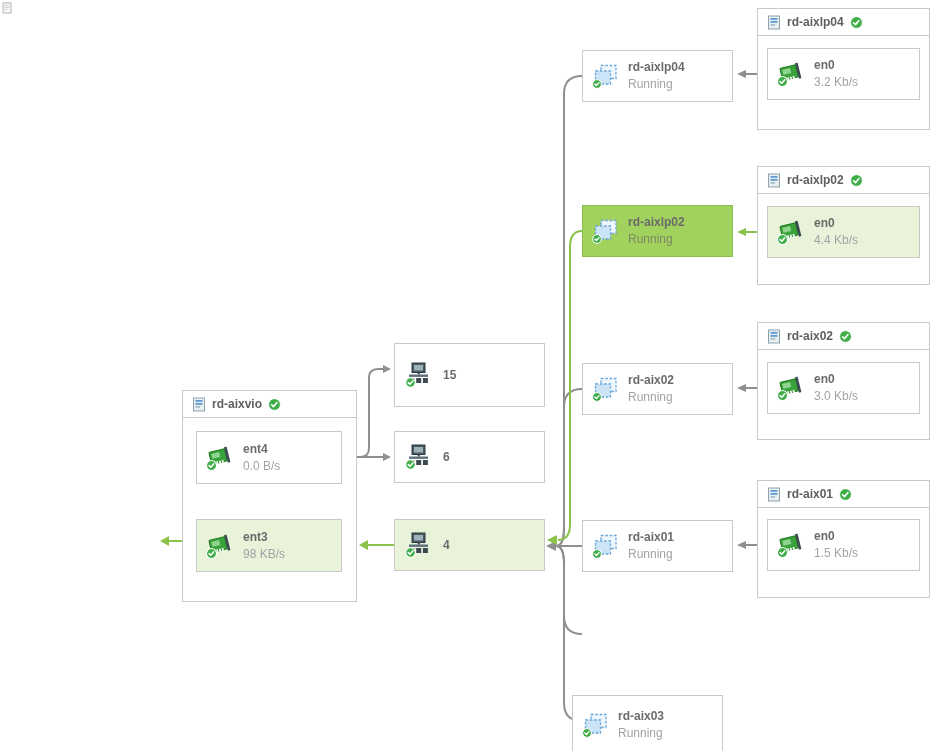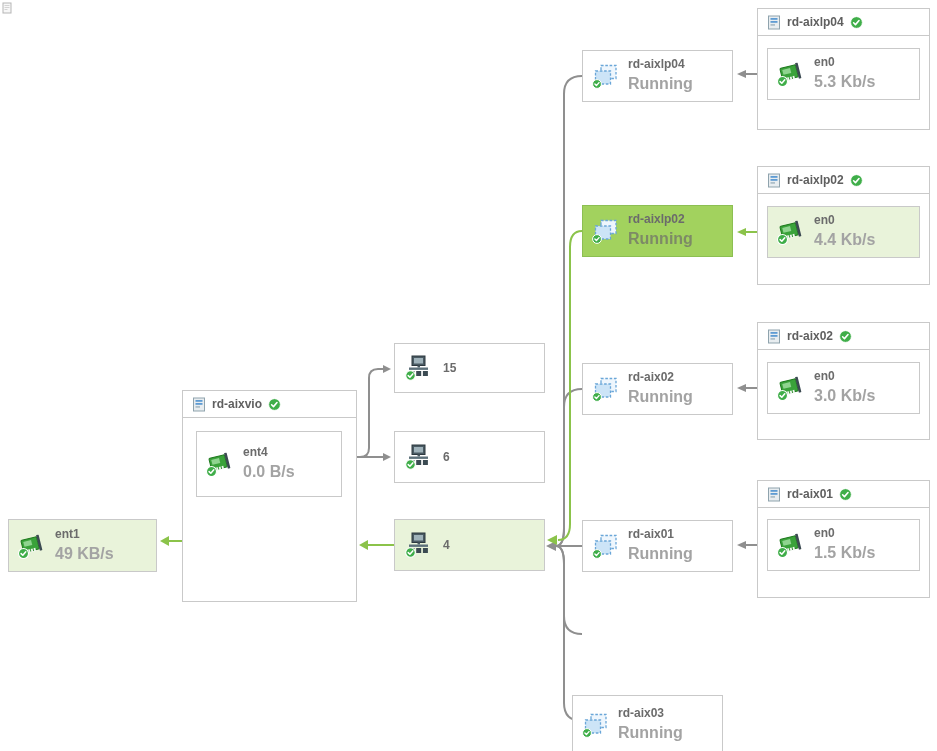--- a/index.html
+++ b/index.html
@@ -10,21 +10,21 @@
   .lk-g{stroke:var(--line,#8f8f8f);}
   .lk-a{stroke:var(--accent,#8bc34a);}
   .ah-g{fill:var(--line,#8f8f8f);}
   .ah-a{fill:var(--accent,#8bc34a);}
   .box{position:absolute;box-sizing:border-box;border:1px solid var(--border,#c9c9c9);background:#fff;z-index:1;}
   .tile{display:flex;align-items:center;gap:9px;padding:0 9px;z-index:2;}
   .tile.green{background:var(--tile_green,#e9f3da);}
   .tile.node-green{background:var(--node_green,#a2d25e);border-color:#8cbf52;}
   .txt{display:flex;flex-direction:column;justify-content:center;}
   .node-name{font-size:12px;font-weight:bold;color:#6b6b6b;line-height:1.4;white-space:nowrap;}
-  .node-sub{font-size:16px;color:#a3a3a3;line-height:1.4;white-space:nowrap;font-weight:bold;}
+  .node-sub{font-size:12px;color:#a3a3a3;line-height:1.4;white-space:nowrap;}
   .container-header{display:flex;align-items:center;gap:6px;height:26px;padding:0 9px;border-bottom:1px solid var(--border,#c9c9c9);}
   .header-title{font-size:12px;font-weight:bold;color:#5f5f5f;white-space:nowrap;}
   .ic-nic{width:28px;height:26px;flex:0 0 auto;}
   .ic-server{width:14px;height:15px;flex:0 0 auto;}
   .ic-check{width:13px;height:13px;flex:0 0 auto;}
   .ic-lpar{width:27px;height:25px;flex:0 0 auto;}
   .ic-switch{width:30px;height:27px;flex:0 0 auto;}
   .artifact{position:absolute;width:10px;height:12px;z-index:1;}
 </style>
 </head>
@@ -114,52 +114,52 @@
 
     <path class="lk-a" d="M182,541 H169"></path>
       <polygon class="ah-a" points="160,541 169,536 169,546"></polygon>
 
     <path class="lk-g" d="M342,457 H383"></path>
       <polygon class="ah-g" points="391,457 383,453 383,461"></polygon>
     <path class="lk-g" d="M342,457 H360 Q369,457 369,448 V378 Q369,369 378,369 H383"></path>
       <polygon class="ah-g" points="391,369 383,365 383,373"></polygon>
   </svg>
 
-  <div class="box tile green" style="left:8px;top:519px;width:149px;height:53px">
-    <svg class="ic-nic">
-        <use href="#sym-nic"></use>
-      </svg>
-    <div class="txt">
-      <div class="node-name">ent1</div>
-      <div class="node-sub">49 KB/s</div>
-    </div>
-  </div>
 
   <div class="box" style="left:182px;top:390px;width:175px;height:212px">
     <div class="container-header">
       <svg class="ic-server">
           <use href="#sym-server"></use>
         </svg>
       <span class="header-title">rd-aixvio</span>
       <svg class="ic-check">
           <use href="#sym-check"></use>
         </svg>
     </div>
   </div>
-  <div class="box tile" style="left:196px;top:431px;width:146px;height:66px">
+  <div class="box tile" style="left:196px;top:431px;width:146px;height:53px">
     <svg class="ic-nic">
         <use href="#sym-nic"></use>
       </svg>
     <div class="txt">
       <div class="node-name">ent4</div>
       <div class="node-sub">0.0 B/s</div>
     </div>
   </div>
-
-  <div class="box tile" style="left:394px;top:343px;width:151px;height:50px">
+  <div class="box tile green" style="left:196px;top:519px;width:146px;height:53px">
+    <svg class="ic-nic">
+        <use href="#sym-nic"></use>
+      </svg>
+    <div class="txt">
+      <div class="node-name">ent3</div>
+      <div class="node-sub">98 KB/s</div>
+    </div>
+  </div>
+
+  <div class="box tile" style="left:394px;top:343px;width:151px;height:64px">
     <svg class="ic-switch">
         <use href="#sym-switch"></use>
       </svg>
     <div class="node-name">15</div>
   </div>
   <div class="box tile" style="left:394px;top:431px;width:151px;height:52px">
     <svg class="ic-switch">
         <use href="#sym-switch"></use>
       </svg>
     <div class="node-name">6</div>
@@ -227,21 +227,21 @@
           <use href="#sym-check"></use>
         </svg>
     </div>
   </div>
   <div class="box tile" style="left:767px;top:48px;width:153px;height:52px">
     <svg class="ic-nic">
         <use href="#sym-nic"></use>
       </svg>
     <div class="txt">
       <div class="node-name">en0</div>
-      <div class="node-sub">5.3 Kb/s</div>
+      <div class="node-sub">3.2 Kb/s</div>
     </div>
   </div>
 
   <div class="box" style="left:757px;top:166px;width:173px;height:119px">
     <div class="container-header">
       <svg class="ic-server">
           <use href="#sym-server"></use>
         </svg>
       <span class="header-title">rd-aixlp02</span>
       <svg class="ic-check">

